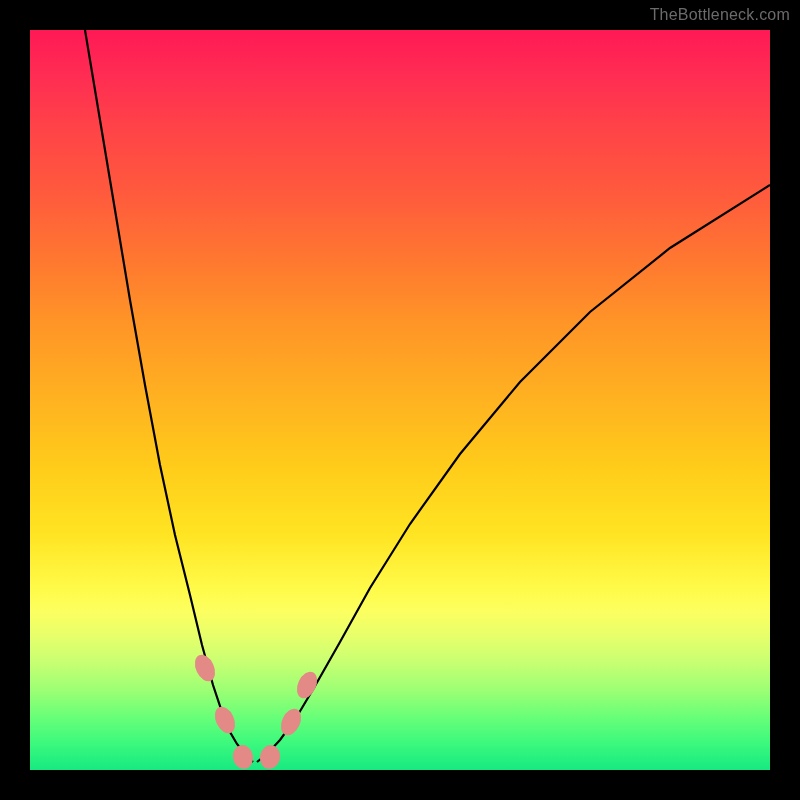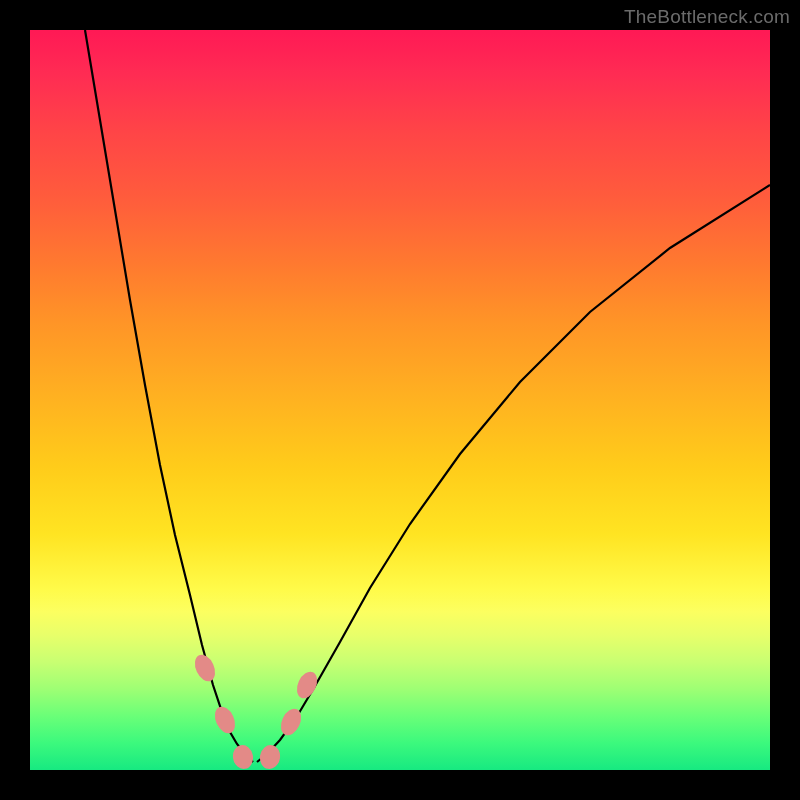--- a/index.html
+++ b/index.html
@@ -55,21 +55,21 @@
       #6aff78 70%,
       #3cf97d 85%,
       #17e981 100%
     );
   }
   .watermark {
     position: absolute;
     top: 6px;
     right: 10px;
     color: #6b6b6b;
-    font-size: 19px;
+    font-size: 16px;
     font-weight: 500;
     letter-spacing: 0.2px;
     z-index: 50;
   }
   svg.curve {
     position: absolute;
     left: 0;
     top: 0;
     width: 740px;
     height: 740px;

